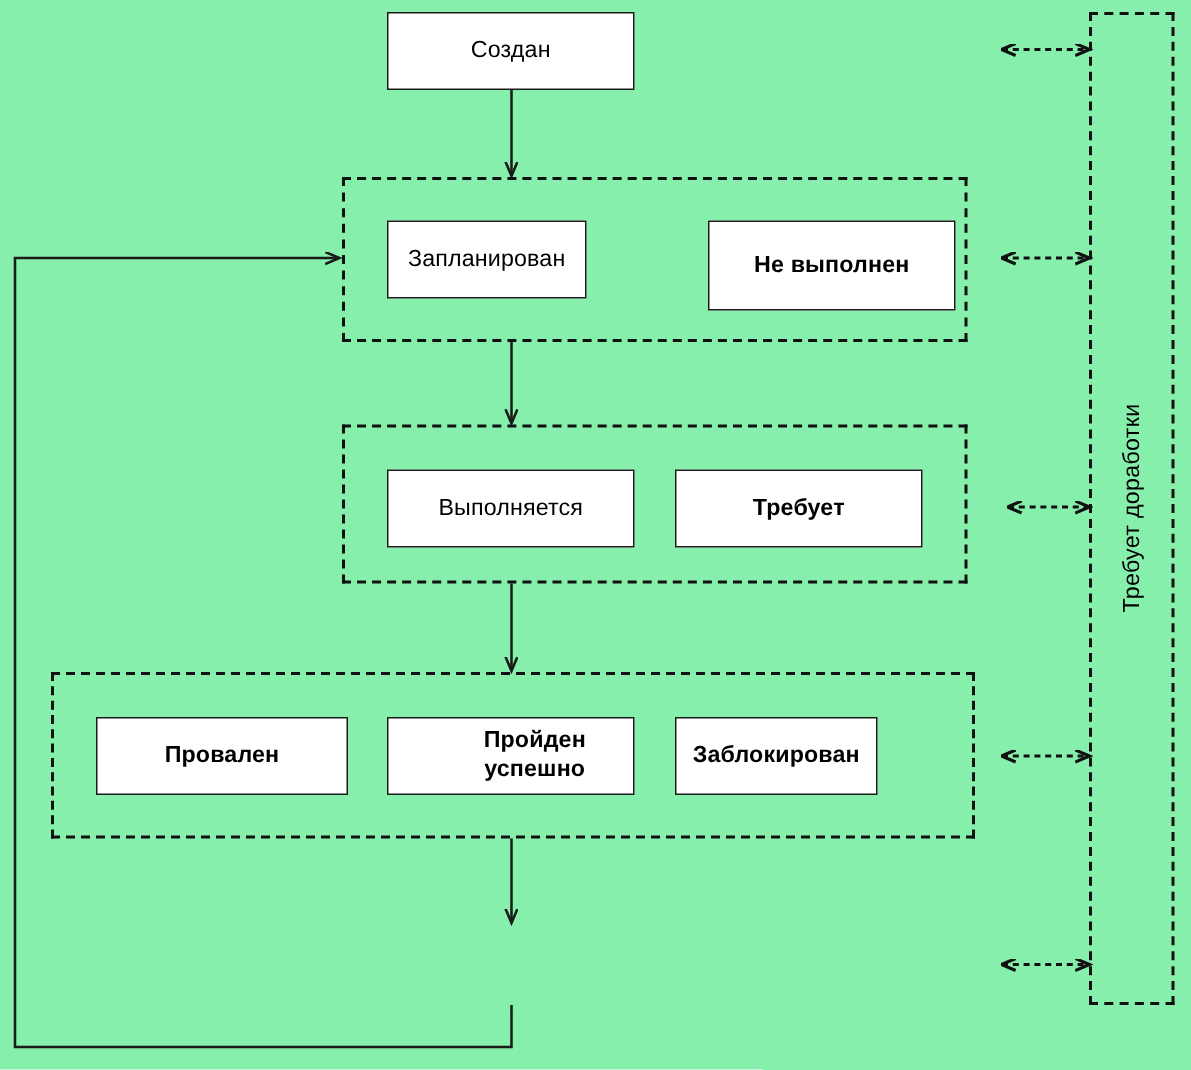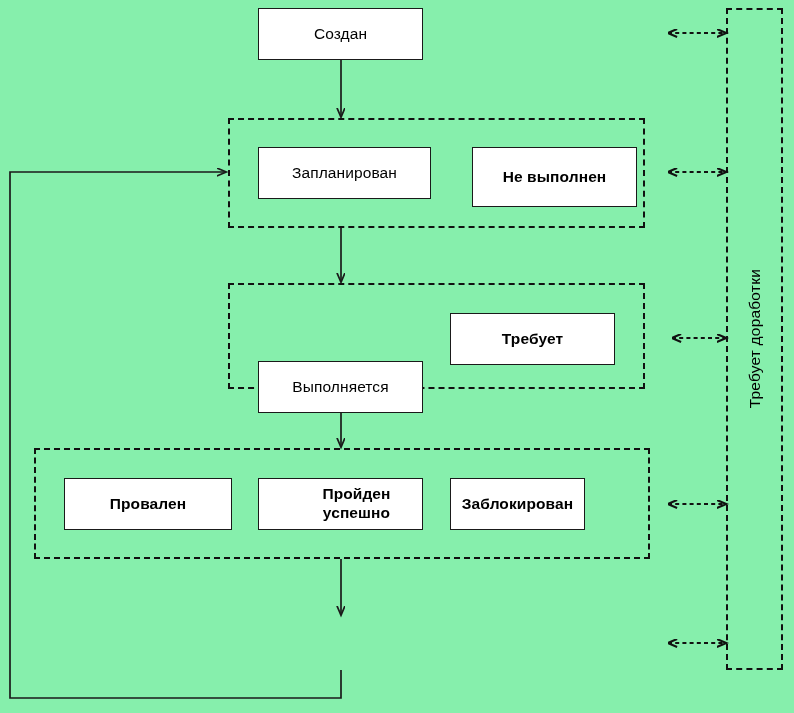--- a/index.html
+++ b/index.html
@@ -101,29 +101,29 @@
   </svg>
 
   <div class="group-box" style="left:228px; top:118px; width:417px; height:110px;"></div>
   <div class="group-box" style="left:228px; top:283px; width:417px; height:106px;"></div>
   <div class="group-box" style="left:34px; top:448px; width:616px; height:111px;"></div>
 
   <div class="node" style="left:258px; top:8px; width:165px; height:52px;">
     <span>Создан</span>
   </div>
 
-  <div class="node" style="left:258px; top:147px; width:173px; height:52px;">
+  <div class="node" style="left:258px; top:147px; width:133px; height:52px;">
     <span>Запланирован</span>
   </div>
 
   <div class="node bold" style="left:472px; top:147px; width:165px; height:60px;">
     <span>Не выполнен</span>
   </div>
 
-  <div class="node" style="left:258px; top:313px; width:165px; height:52px;margin-top:48px;">
+  <div class="node" style="left:258px; top:313px; width:165px; height:52px;">
     <span>Выполняется</span>
   </div>
 
   <div class="node bold" style="left:450px; top:313px; width:165px; height:52px;">
     <span>Требует</span>
   </div>
 
   <div class="node bold" style="left:64px; top:478px; width:168px; height:52px;">
     <span>Провален</span>
   </div>

